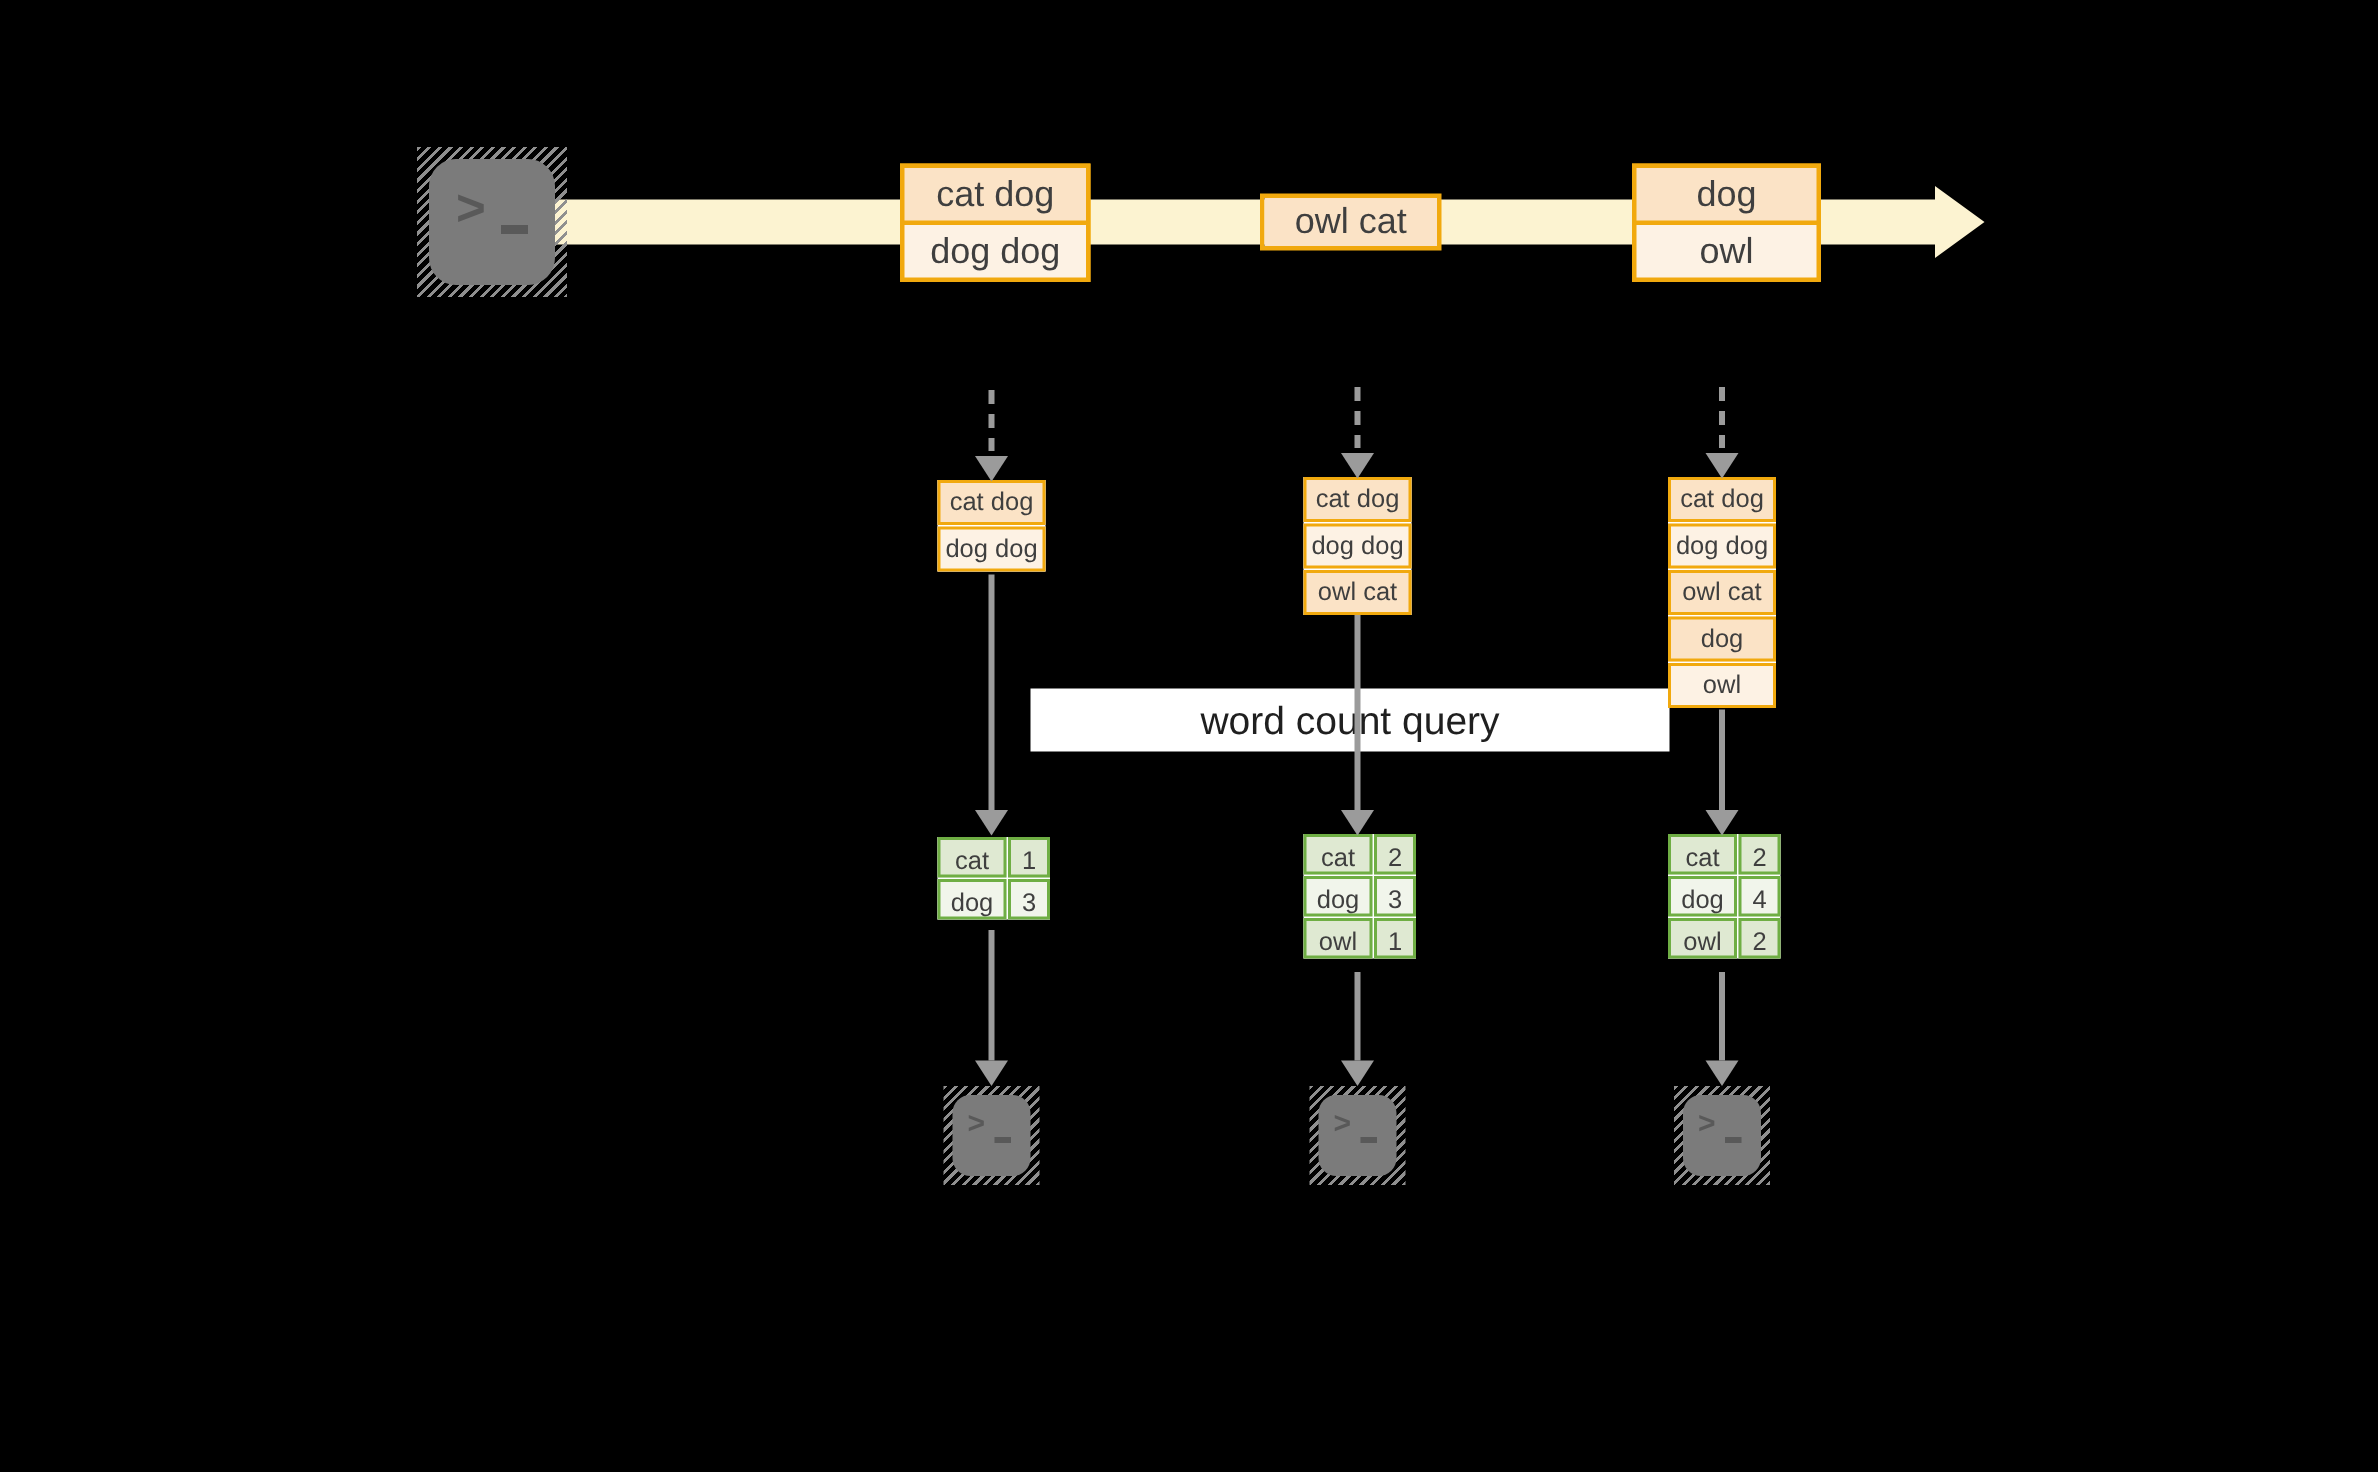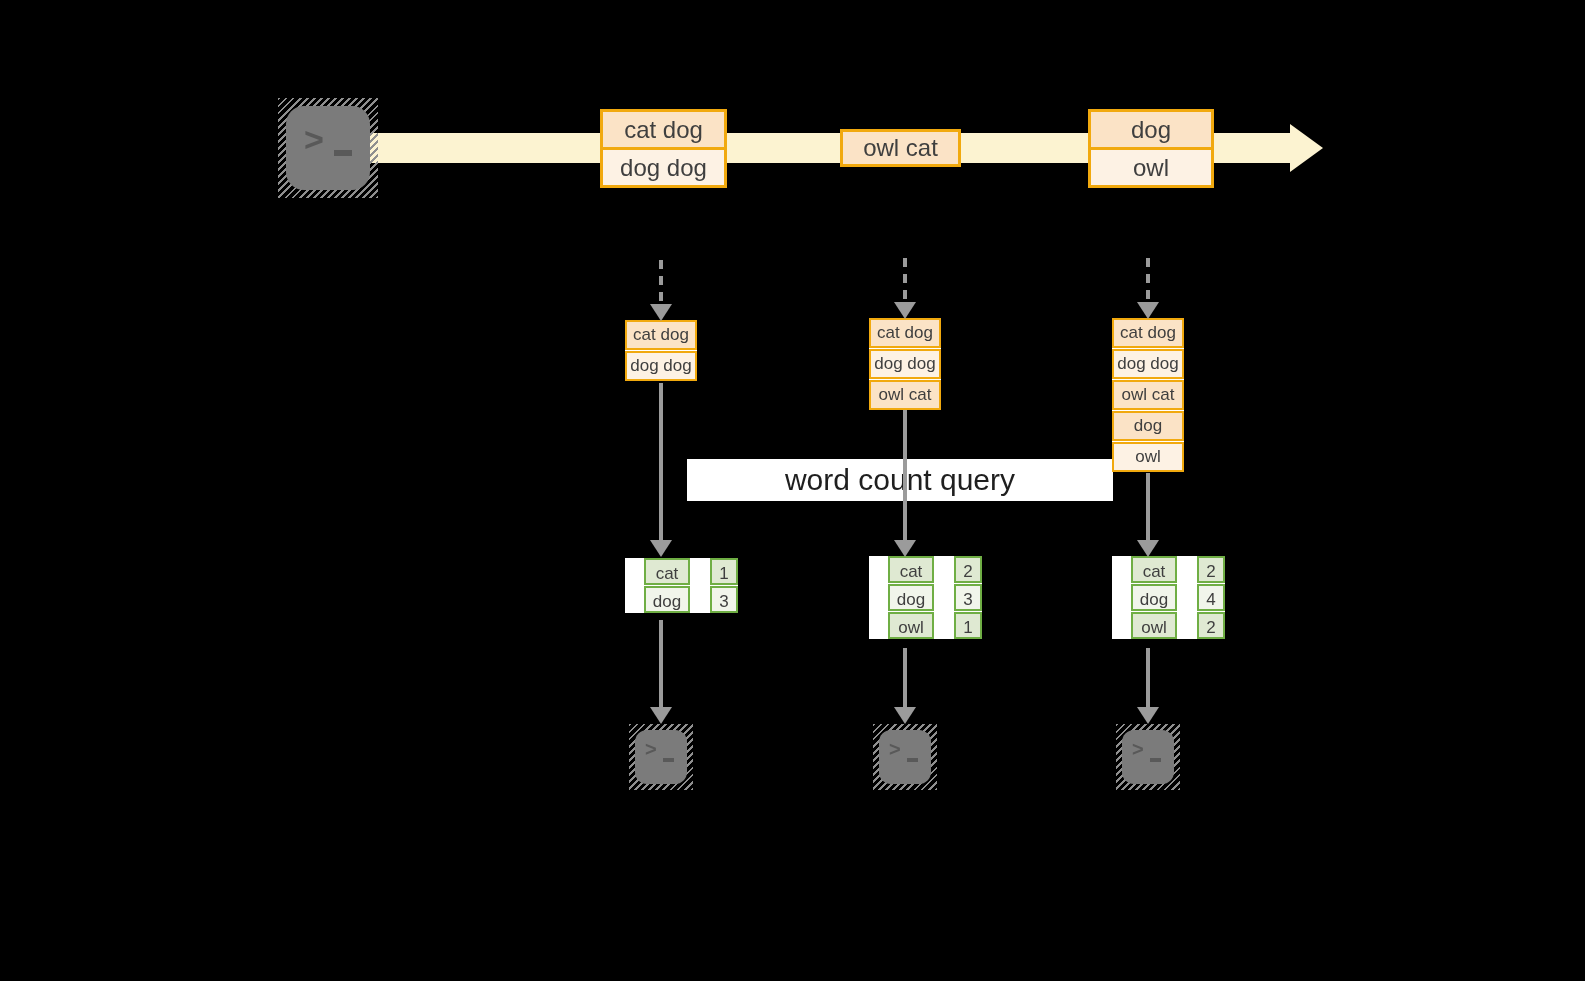--- a/index.html
+++ b/index.html
@@ -32,35 +32,35 @@
   .peach{background:#fbe3c6;}
   .cream{background:#fdf2e4;}
 
   
   .stack{position:absolute;width:72px;background:#fff;display:flex;flex-direction:column;gap:1px;z-index:4;}
   .stack .cell{height:26px;line-height:26px;border:2px solid #f1a90e;text-align:center;font-size:17px;}
 
   
   .wtable{position:absolute;background:#fff;display:flex;flex-direction:column;gap:1px;z-index:4;}
   .wrow{display:flex;gap:1px;}
-  .wcell{border:2px solid #6fae44;height:27px;line-height:27px;text-align:center;font-size:17px;box-sizing:border-box;margin-left:19px;}
+  .wcell{border:2px solid #6fae44;height:27px;line-height:27px;text-align:center;font-size:17px;box-sizing:border-box;}
   .wcell-word{width:46px;}
   .wcell-count{width:28px;}
   .g-dark{background:#dfe9d2;}
   .g-light{background:#f1f5eb;}
 
   
   .dash-line{position:absolute;width:4px;background:repeating-linear-gradient(180deg,#9b9b9b 0 9px,transparent 9px 16px);z-index:5;}
   .solid-line{position:absolute;width:4px;background:#9b9b9b;z-index:5;}
   .arrow-head{position:absolute;width:0;height:0;border-left:11px solid transparent;
               border-right:11px solid transparent;border-top:17px solid #9b9b9b;z-index:5;}
 
   
   .banner{position:absolute;left:687px;top:459px;width:426px;height:42px;background:#ffffff;
-          color:#1f1f1f;text-align:center;line-height:42px;font-size:30px;z-index:1;}
+          color:#1f1f1f;text-align:center;line-height:42px;font-size:26px;z-index:1;}
 </style>
 </head>
 <body>
 
 <div class="canvas">
 
   <div class="band"></div>
   <div class="band-head"></div>
 
   <div class="term term-big" style="z-index:3;">

